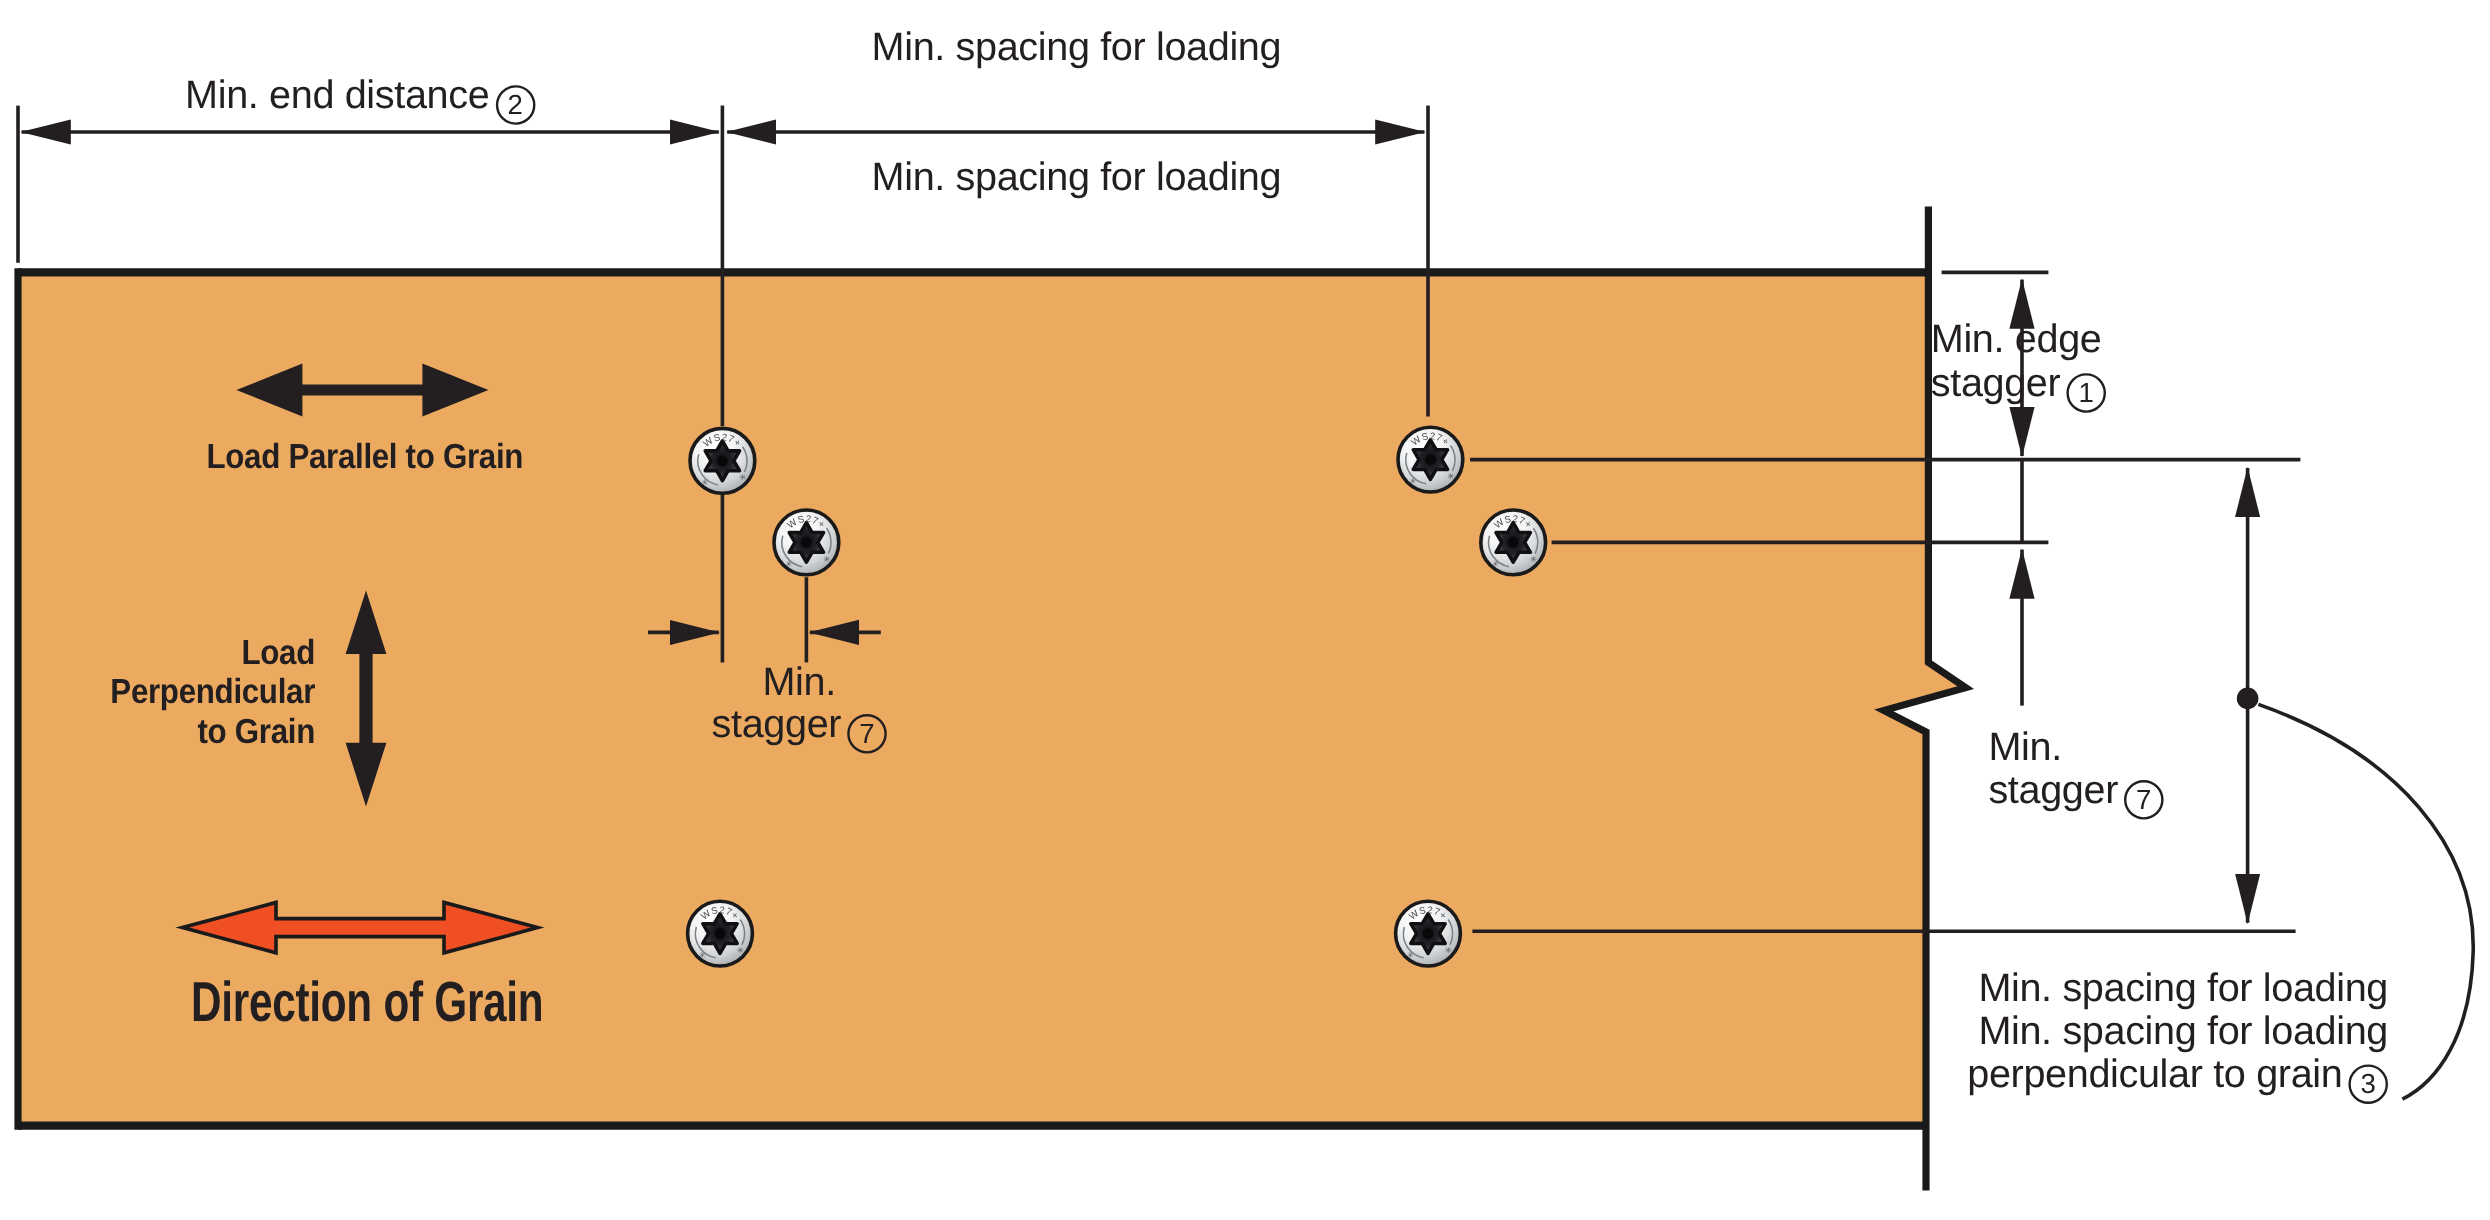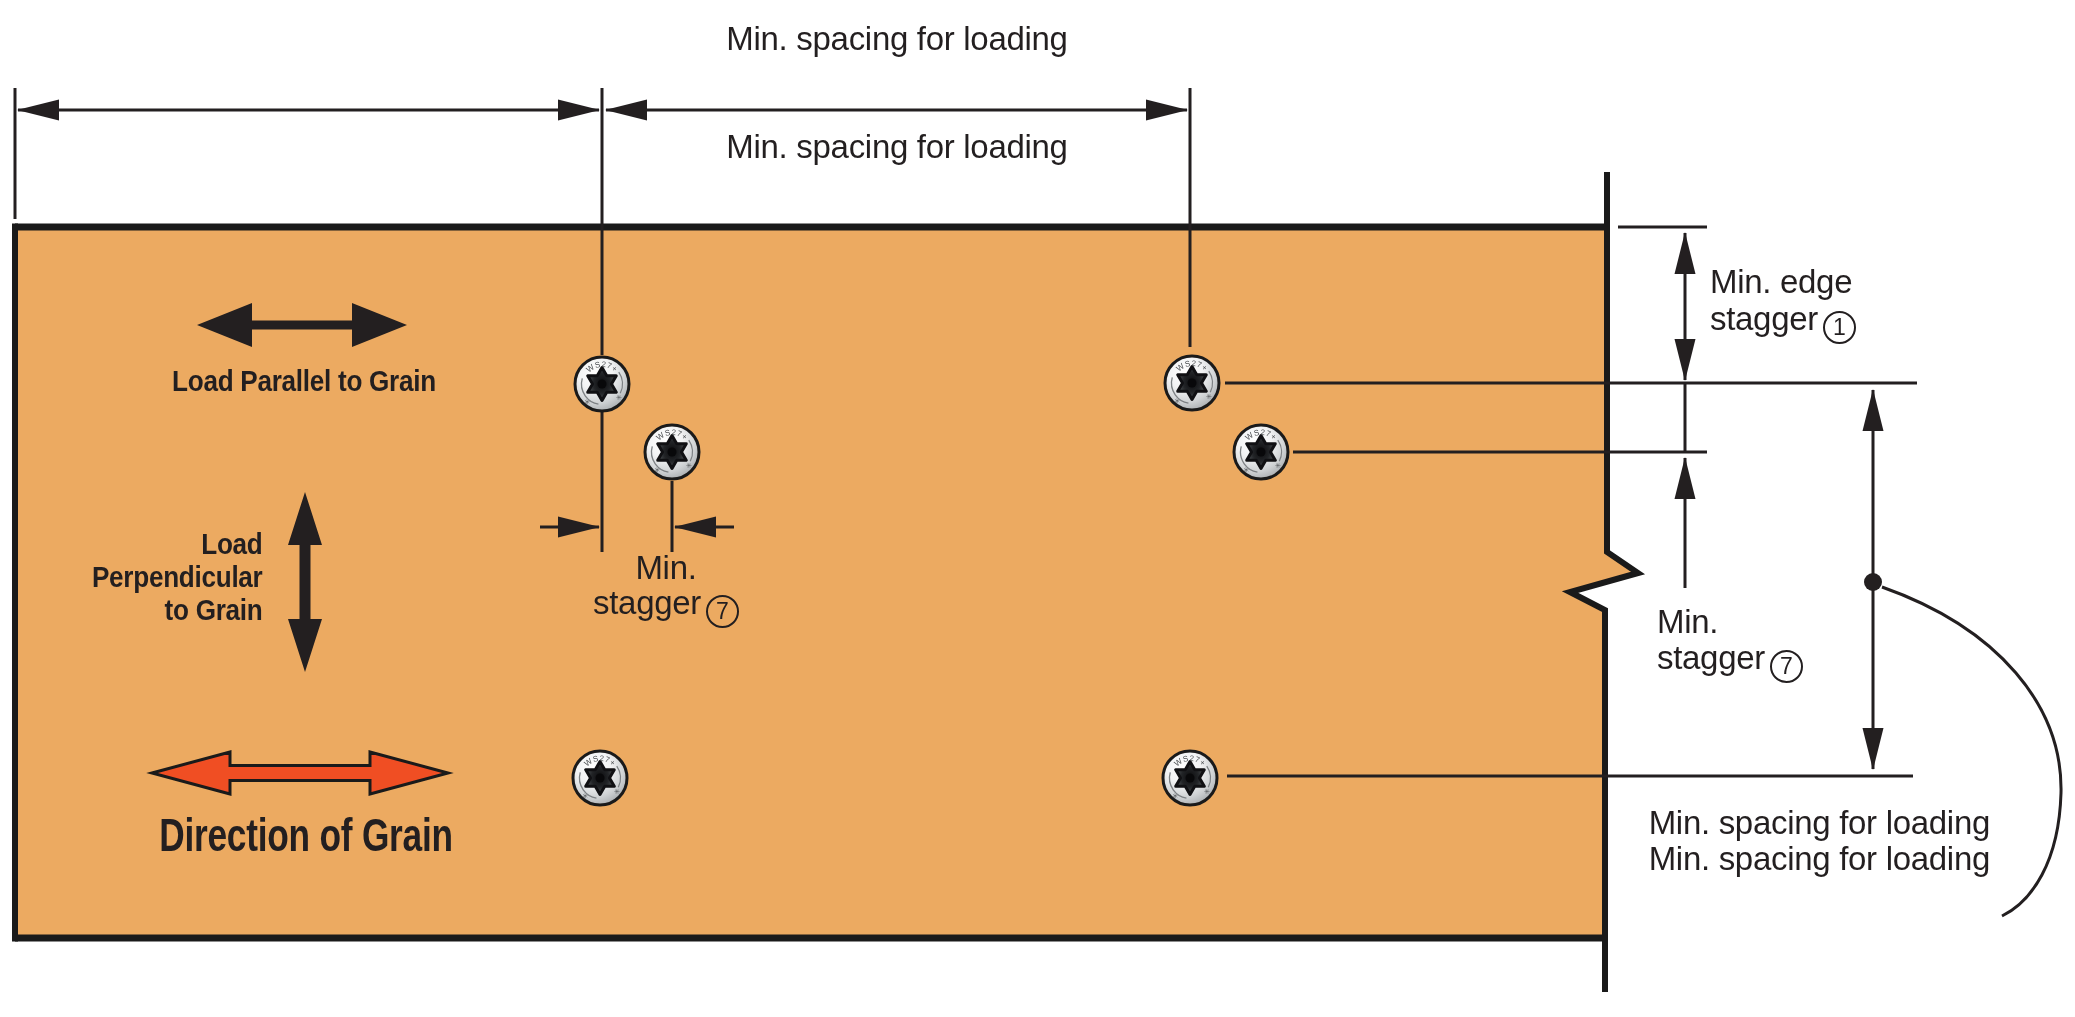--- a/index.html
+++ b/index.html
@@ -9,21 +9,21 @@
   .lbl{position:absolute;font-size:33px;line-height:35px;letter-spacing:-0.3px;white-space:nowrap;}
   .center{transform:translateX(-50%);text-align:center;}
   .right{text-align:right;}
   .bold{font-weight:bold;font-size:29px;line-height:33px;}
   .circ{display:inline-block;width:29px;height:29px;border:2.5px solid #231f20;border-radius:50%;
         font-size:23px;line-height:28px;text-align:center;vertical-align:-5px;margin-left:5px;
         letter-spacing:0;}
   #lbl-end-distance{left:300px;top:61px;}
   #lbl-spacing4{left:897px;top:21px;}
   #lbl-spacing5{left:897px;top:129px;}
-  #lbl-edge1{left:1710px;top:263px;line-height:37px;}
+  #lbl-edge1{left:1609px;top:263px;line-height:37px;}
   #lbl-stagger-left{left:666px;top:550px;}
   #lbl-stagger-right{left:1657px;top:604px;line-height:36px;}
   #lbl-spacing-bottom{right:85px;top:805px;line-height:36px;}
   #lbl-load-parallel{left:304px;top:365px;transform:translateX(-50%) scaleX(0.9);}
   #lbl-load-perp{right:1813px;top:528px;transform:scaleX(0.9);transform-origin:100% 50%;}
   #lbl-grain-dir{left:306px;top:810px;font-size:47px;line-height:50px;transform:translateX(-50%) scaleX(0.75);}
 </style>
 </head>
 <body>
 
@@ -100,20 +100,23 @@
     <path d="M152,773 L230,752 L230,765.5 L370,765.5 L370,752 L448,773 L370,794 L370,780.5 L230,780.5 L230,794 Z" stroke="#1a1a1a" stroke-width="3" fill="#f04e23"></path>
 
     <use href="#screw" x="602" y="384"></use>
     <use href="#screw" x="672" y="452"></use>
     <use href="#screw" x="1192" y="383"></use>
     <use href="#screw" x="1261" y="452"></use>
     <use href="#screw" x="600" y="778"></use>
     <use href="#screw" x="1190" y="778"></use>
   </svg>
 
+  <div class="lbl center" id="lbl-end-distance">
+    <span>Min. end distance</span><span class="circ">2</span>
+  </div>
 
   <div class="lbl center" id="lbl-spacing4">
     <div>Min. spacing for loading</div>
   </div>
 
   <div class="lbl center" id="lbl-spacing5">
     <div>Min. spacing for loading</div>
   </div>
 
   <div class="lbl" id="lbl-edge1">
@@ -127,20 +130,21 @@
   </div>
 
   <div class="lbl" id="lbl-stagger-right">
     <div>Min.</div>
     <div><span>stagger</span><span class="circ">7</span></div>
   </div>
 
   <div class="lbl right" id="lbl-spacing-bottom">
     <div>Min. spacing for loading</div>
     <div>Min. spacing for loading</div>
+    <div><span>perpendicular to grain</span><span class="circ">3</span></div>
   </div>
 
   <div class="lbl bold" id="lbl-load-parallel">Load Parallel to Grain</div>
 
   <div class="lbl bold right" id="lbl-load-perp">
     <div>Load</div>
     <div>Perpendicular</div>
     <div>to Grain</div>
   </div>
 

